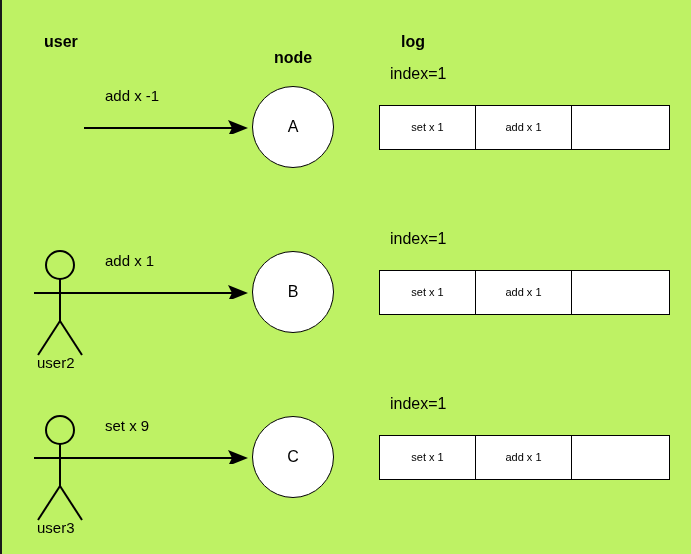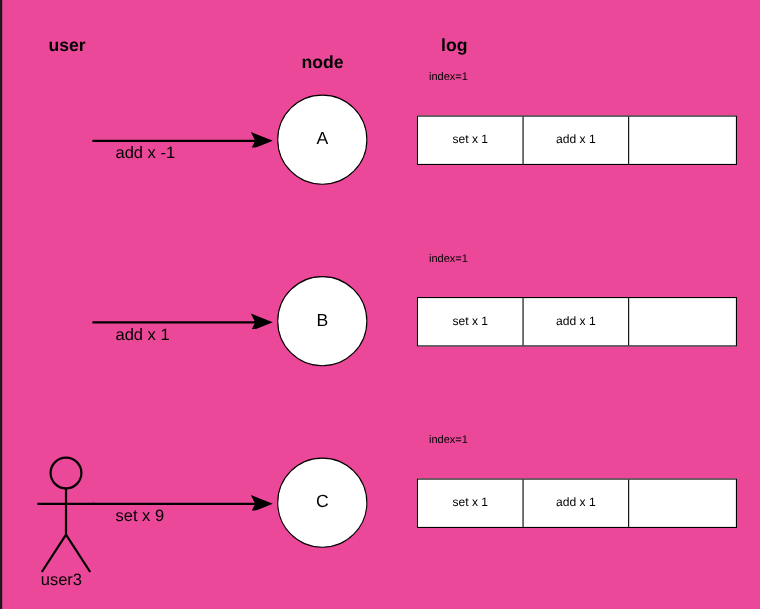--- a/index.html
+++ b/index.html
@@ -4,21 +4,21 @@
 <style>
   html, body {
     margin: 0;
     padding: 0;
     background: #ffffff;
   }
   #canvas {
     position: relative;
     width: 691px;
     height: 554px;
-    background: #ec4899;
+    background: #bef264;
     font-family: "Liberation Sans", sans-serif;
     overflow: hidden;
   }
   
   .left-edge {
     position: absolute;
     left: 0;
     top: 0;
     width: 2px;
     height: 554px;
@@ -55,21 +55,20 @@
   .arrow { position: absolute; left: 82px; top: 40px; width: 168px; height: 24px; }
   .arrow svg { display: block; }
   .arrow-label {
     position: absolute;
     left: 105px;
     top: 18px;
     font-size: 15px;
     color: #000000;
     white-space: nowrap;
     line-height: 1;
-    margin-top: 44px;
   }
 
   
   .node {
     position: absolute;
     left: 252px;
     top: 16px;
     width: 82px;
     height: 82px;
     border: 1.6px solid #000000;
@@ -87,21 +86,21 @@
     font-size: 16px;
     color: #000000;
     line-height: 1;
   }
 
   
   .log-index {
     position: absolute;
     left: 390px;
     top: -4px;
-    font-size: 10px;
+    font-size: 16px;
     color: #000000;
     white-space: nowrap;
     line-height: 1;
   }
   .log-table {
     position: absolute;
     left: 379px;
     top: 35px;
     height: 45px;
     display: flex;
@@ -156,67 +155,77 @@
     <div class="log-index">index=1</div>
     <div class="log-table">
       <div class="log-cell">set x 1</div>
       <div class="log-cell">add x 1</div>
       <div class="log-cell"></div>
     </div>
   </div>
 
   <div class="row" style="top:235px;">
 
-
-    <div class="arrow">
-      <svg width="168" height="24" viewBox="0 0 168 24">
-        <line x1="2" y1="18" x2="150" y2="18" stroke="#000" stroke-width="2"></line>
-        <polygon points="166,18 146,10 150,18 146,26" fill="#000"></polygon>
-      </svg>
-    </div>
-    <div class="arrow-label">add x 1</div>
-
-    <div class="node">
-      <div class="node-label">B</div>
-    </div>
-
-    <div class="log-index">index=1</div>
-    <div class="log-table">
-      <div class="log-cell">set x 1</div>
-      <div class="log-cell">add x 1</div>
-      <div class="log-cell"></div>
-    </div>
-  </div>
-
-  <div class="row" style="top:400px;">
-
     <div class="actor">
       <svg width="80" height="120" viewBox="0 0 80 120">
         <circle cx="30" cy="22" r="14" fill="none" stroke="#000" stroke-width="2"></circle>
         <line x1="30" y1="36" x2="30" y2="78" stroke="#000" stroke-width="2"></line>
         <line x1="4" y1="50" x2="56" y2="50" stroke="#000" stroke-width="2"></line>
         <line x1="30" y1="78" x2="8" y2="112" stroke="#000" stroke-width="2"></line>
         <line x1="30" y1="78" x2="52" y2="112" stroke="#000" stroke-width="2"></line>
       </svg>
-      <div class="actor-label">user3</div>
+      <div class="actor-label">user2</div>
     </div>
 
     <div class="arrow">
       <svg width="168" height="24" viewBox="0 0 168 24">
         <line x1="2" y1="18" x2="150" y2="18" stroke="#000" stroke-width="2"></line>
         <polygon points="166,18 146,10 150,18 146,26" fill="#000"></polygon>
       </svg>
     </div>
-    <div class="arrow-label">set x 9</div>
+    <div class="arrow-label">add x 1</div>
 
     <div class="node">
-      <div class="node-label">C</div>
+      <div class="node-label">B</div>
     </div>
 
     <div class="log-index">index=1</div>
     <div class="log-table">
       <div class="log-cell">set x 1</div>
       <div class="log-cell">add x 1</div>
       <div class="log-cell"></div>
     </div>
   </div>
 
+  <div class="row" style="top:400px;">
+
+    <div class="actor">
+      <svg width="80" height="120" viewBox="0 0 80 120">
+        <circle cx="30" cy="22" r="14" fill="none" stroke="#000" stroke-width="2"></circle>
+        <line x1="30" y1="36" x2="30" y2="78" stroke="#000" stroke-width="2"></line>
+        <line x1="4" y1="50" x2="56" y2="50" stroke="#000" stroke-width="2"></line>
+        <line x1="30" y1="78" x2="8" y2="112" stroke="#000" stroke-width="2"></line>
+        <line x1="30" y1="78" x2="52" y2="112" stroke="#000" stroke-width="2"></line>
+      </svg>
+      <div class="actor-label">user3</div>
+    </div>
+
+    <div class="arrow">
+      <svg width="168" height="24" viewBox="0 0 168 24">
+        <line x1="2" y1="18" x2="150" y2="18" stroke="#000" stroke-width="2"></line>
+        <polygon points="166,18 146,10 150,18 146,26" fill="#000"></polygon>
+      </svg>
+    </div>
+    <div class="arrow-label">set x 9</div>
+
+    <div class="node">
+      <div class="node-label">C</div>
+    </div>
+
+    <div class="log-index">index=1</div>
+    <div class="log-table">
+      <div class="log-cell">set x 1</div>
+      <div class="log-cell">add x 1</div>
+      <div class="log-cell"></div>
+    </div>
+  </div>
+
 </div>
 
 </body></html>

